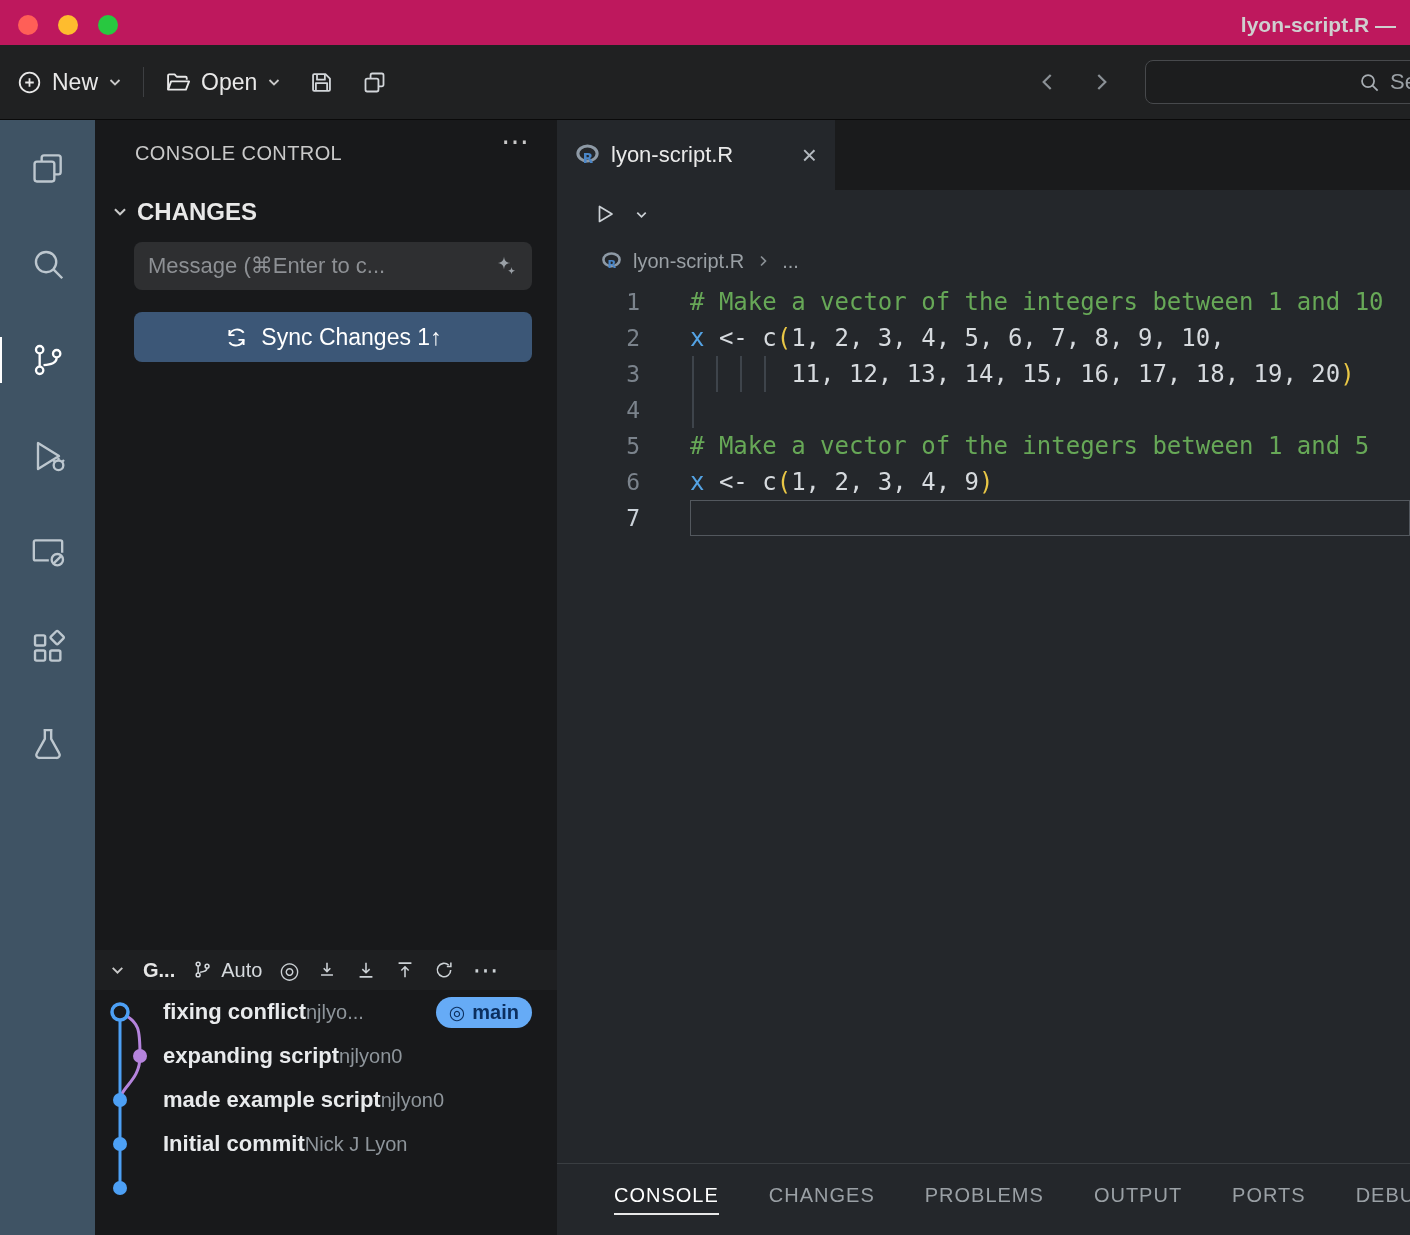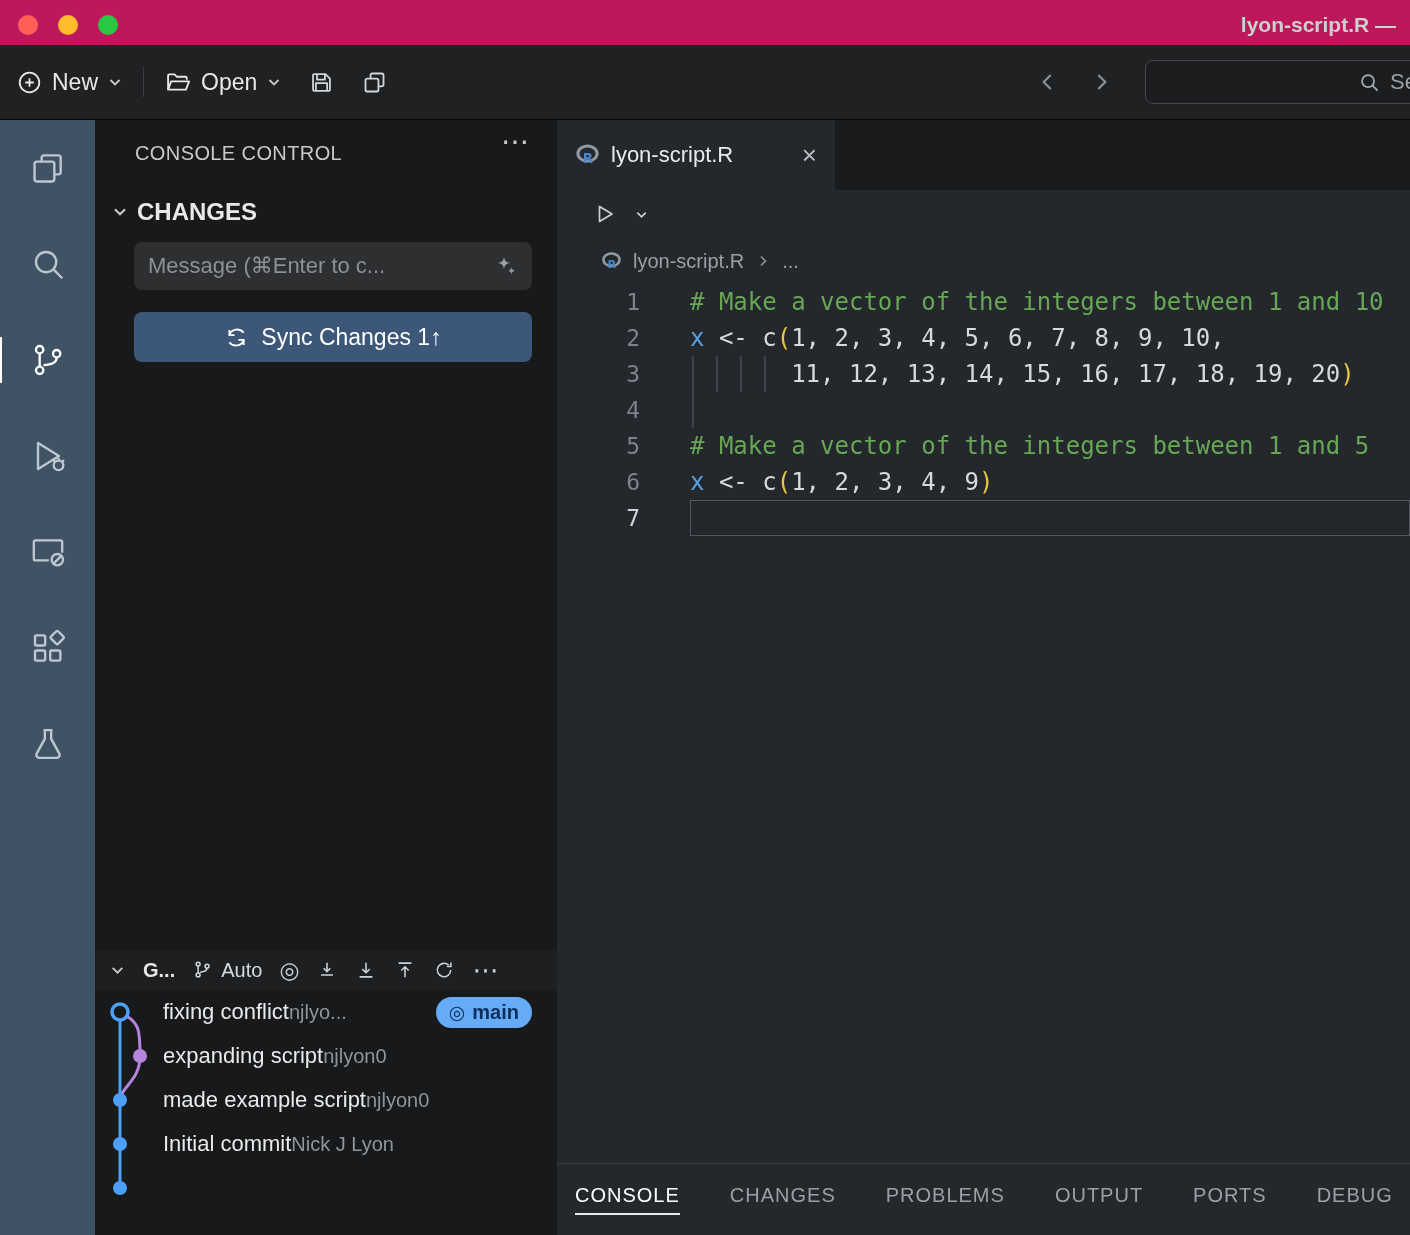--- a/index.html
+++ b/index.html
@@ -42,21 +42,21 @@
 .graph-section{position:absolute;left:0;top:830px;width:462px;bottom:0}
 .graph-header{height:40px;display:flex;align-items:center;padding:0 14px;gap:17px;color:#cdd2d6;background:#1e1f21}
 .graph-label{font-weight:700;font-size:20px;color:#e6e6e6}
 .auto-group{display:flex;align-items:flex-start;gap:8px;font-size:20px;color:#d6dade}
 .target-glyph{font-size:23px;line-height:1}
 .gh-icon{background:none;border:none;display:flex;color:#cdd2d6}
 .gh-more{background:none;border:none;font-size:26px;color:#cdd2d6;line-height:1}
 .commit-list{position:absolute;left:0;top:40px;right:0;height:220px}
 .graph-gutter{position:absolute;left:0;top:0}
 .commit-row{height:44px;display:flex;align-items:center;padding-left:68px;padding-right:25px}
-.c-title{font-size:22px;font-weight:400;color:#e8eaec;white-space:nowrap}
+.c-title{font-size:22px;font-weight:700;color:#e8eaec;white-space:nowrap}
 .c-author{flex:1;font-size:20px;color:#8e959b;white-space:nowrap;overflow:hidden;text-overflow:ellipsis}
 .c-badge{flex:none;height:31px;border-radius:16px;display:flex;align-items:center;gap:7px;padding:0 13px;font-size:20px;font-weight:600}
 .badge-blue{background:#66abf6;color:#0c2f5e}
 .badge-purple{background:#c79ce5;color:#3a1d52}
 .b-icon{font-size:19px;line-height:1}
 
 
 .main{position:absolute;left:557px;top:120px;width:853px;height:1115px;background:#24272b}
 .tabstrip{position:absolute;left:0;top:0;right:0;height:70px;background:#1a1b1c;display:flex}
 .editor-tab{width:278px;background:#24272b;display:flex;align-items:center;padding:0 18px;gap:11px}
@@ -72,21 +72,21 @@
 .line-content{flex:1;margin-left:50px;position:relative;white-space:pre;height:36px}
 .code-line.current .line-content{border:1px solid #53585e}
 .indent-guide{position:absolute;top:0;bottom:0;width:1.5px;background:#3e444b}
 .tok-comment{color:#67a857}
 .tok-variable{color:#54a3e4}
 .tok-operator{color:#d6dade}
 .tok-plain{color:#d6dade}
 .tok-bracket{color:#e9c746}
 
 
-.panel{position:absolute;left:0;right:0;bottom:0;height:72px;border-top:1px solid #3a3e42;background:#24272b;display:flex;align-items:center;padding-left:18px;gap:50px;overflow:hidden}
+.panel{position:absolute;left:0;right:0;bottom:0;height:72px;border-top:1px solid #3a3e42;background:#24272b;display:flex;align-items:center;padding-left:57px;gap:50px;overflow:hidden}
 .panel-tab{font-size:20px;letter-spacing:1px;color:#9aa0a5;white-space:nowrap;padding-bottom:6px;border-bottom:2px solid transparent;background:none;border-top:none;border-left:none;border-right:none;font-family:inherit}
 .panel-tab.active{color:#fff;border-bottom-color:#e8e8e8;font-weight:500}
 </style>
 </head>
 <body>
 
 <div class="titlebar">
   <div class="traffic">
     <span class="tl red"></span>
     <span class="tl yellow"></span>

